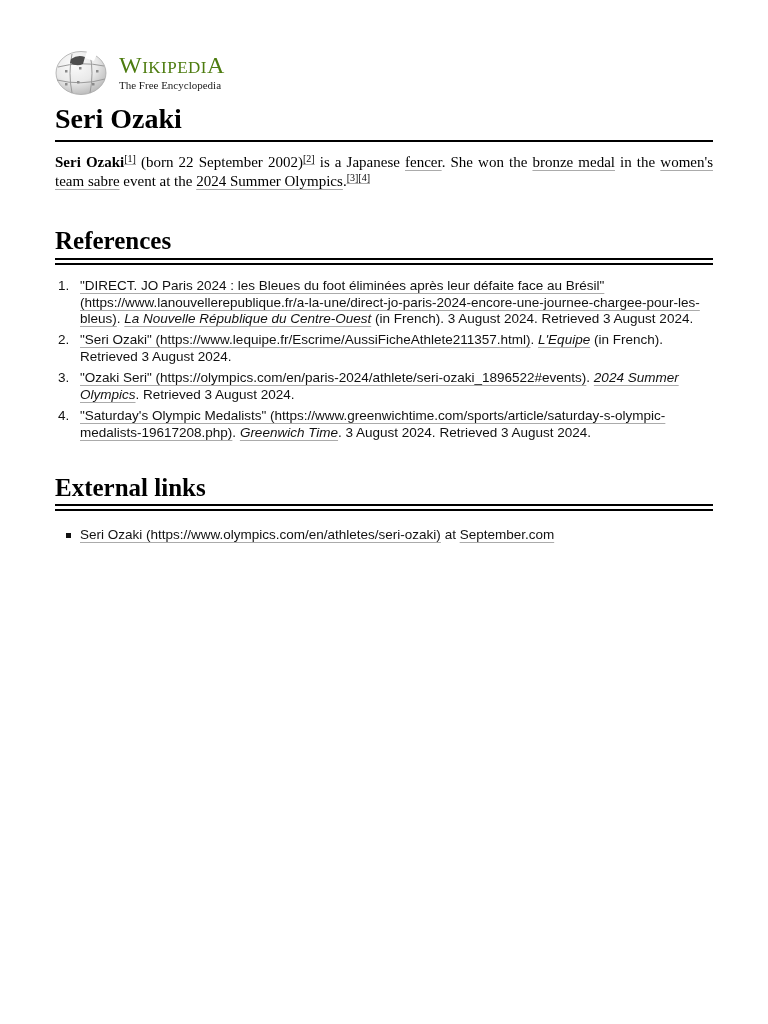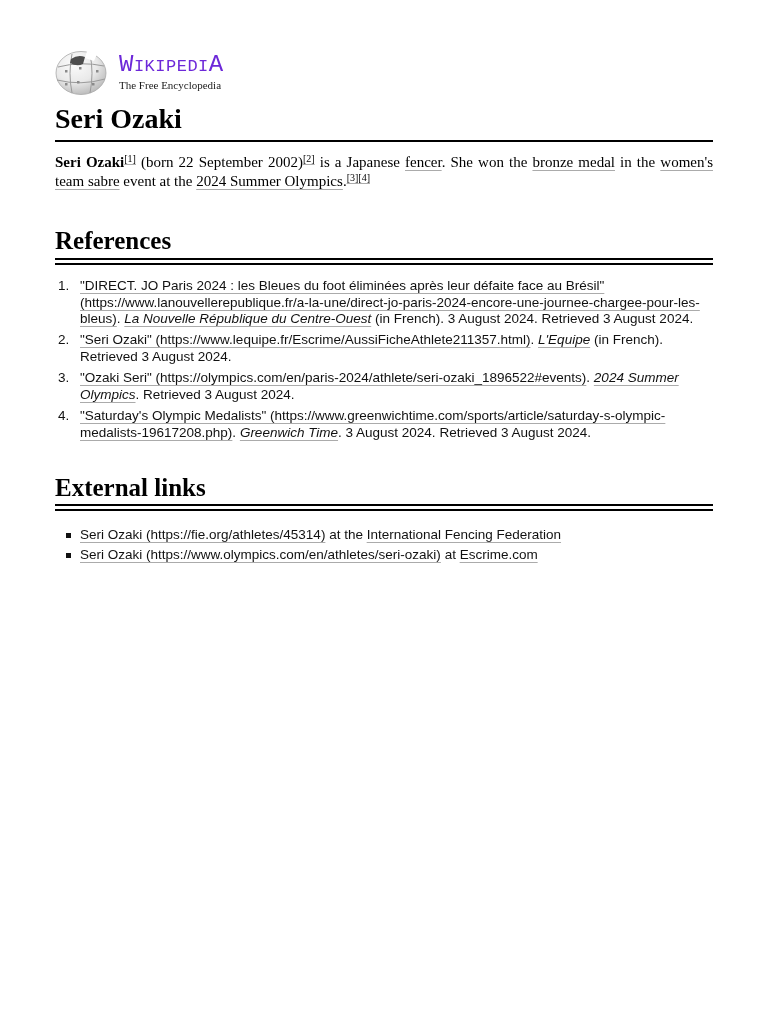--- a/index.html
+++ b/index.html
@@ -8,24 +8,24 @@
     background: #ffffff; color: #000000;
     font-family: "Liberation Serif", serif;
     overflow: hidden;
   }
   .page { padding: 50px 55px 0 55px; box-sizing: border-box; }
 
   
   .logo-row { display: flex; align-items: center; gap: 10px; }
   .logo-globe { flex: 0 0 auto; }
   .wordmark {
-    font-family: Liberation Mono, monospace;
+    font-family: Liberation Serif, serif;
     font-variant: small-caps;
     font-size: 24px; line-height: 1;
-    letter-spacing: 0.5px; color: #6d28d9;
+    letter-spacing: 0.5px; color: #4d7c0f;
   }
   .tagline {
     font-family: Liberation Serif, serif;
     font-size: 11px; line-height: 1.1; margin-top: 2px; color: #1a1a1a;
   }
 
   h1.article-title {
     margin: 9px 0 0 0;
     font-family: "Liberation Serif", serif;
     font-weight: bold; font-size: 28px; line-height: 1.1;
@@ -147,21 +147,21 @@
         <span class="ref-num">4.</span><span class="ref-text"><span class="seg seg-link">"Saturday's Olympic Medalists" (https://www.greenwichtime.com/sports/article/saturday-s-olympic-medalists-19617208.php)</span><span class="seg seg-plain">. </span><span class="seg seg-link-italic">Greenwich Time</span><span class="seg seg-plain">. 3 August 2024. Retrieved 3 August 2024.</span></span>
       </li>
     </ol>
   </section>
 
   <section>
     <h2 class="section-heading ext">External links</h2>
     <div class="double-rule"></div>
     <ul class="ext-list">
       <li>
-        <span class="sq-bullet"></span><span class="ext-text"><span class="seg seg-link">Seri Ozaki (https://fie.org/athletes/45314)</span><span class="seg seg-plain"> at the </span><span class="seg seg-link">International Fencing Federation</span></span>
+        <span class="sq-bullet"></span>
       </li>
       <li>
-        <span class="sq-bullet"></span><span class="ext-text"><span class="seg seg-link">Seri Ozaki (https://www.olympics.com/en/athletes/seri-ozaki)</span><span class="seg seg-plain"> at </span><span class="seg seg-link">Escrime.com</span></span>
+        <span class="sq-bullet"></span><span class="ext-text"><span class="seg seg-link">Seri Ozaki (https://www.olympics.com/en/athletes/seri-ozaki)</span><span class="seg seg-plain"> at </span><span class="seg seg-link">September.com</span></span>
       </li>
     </ul>
   </section>
 
 </div>
 
 </body></html>

